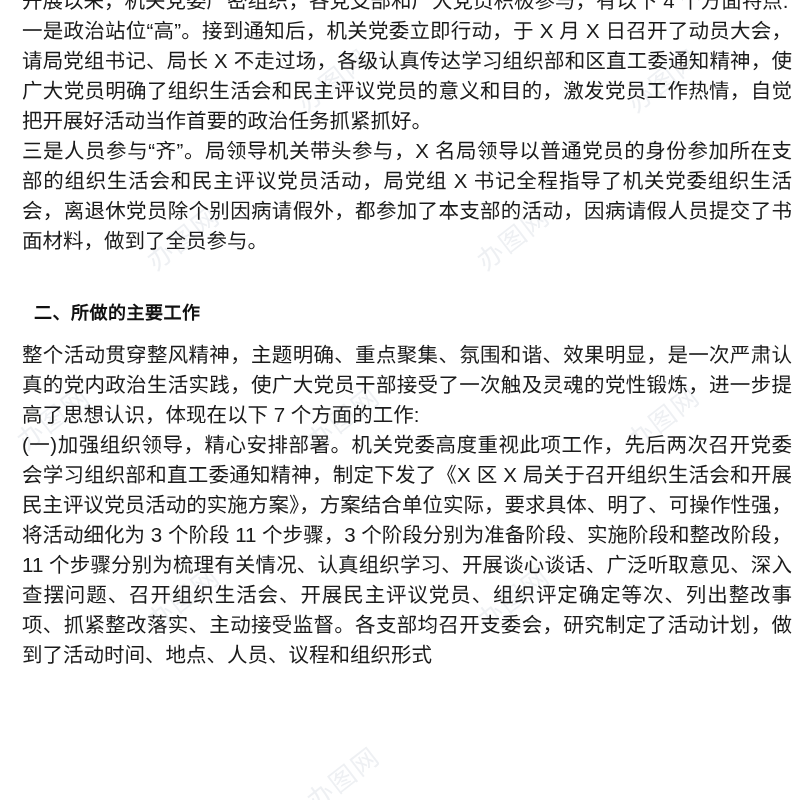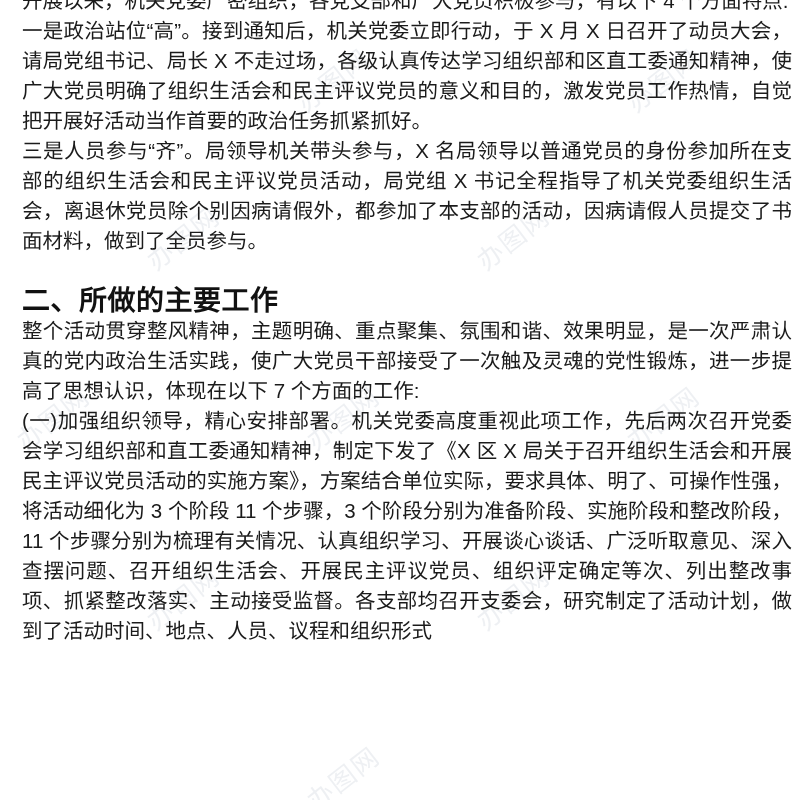--- a/index.html
+++ b/index.html
@@ -75,22 +75,22 @@
     word-break: break-all;
     color: #1b1b1b;
     font-weight: 400;
   }
 
   p.para.clipped-top {
     
   }
 
   p.heading {
-    margin: 0;
-    font-size: 28px;
+    margin: 12px;
+    font-size: 18px;
     line-height: 30px;
     font-weight: 700;
     color: #111111;
     letter-spacing: 0.5px;
   }
 
   .spacer {
     height: 30px;
   }
 </style>

